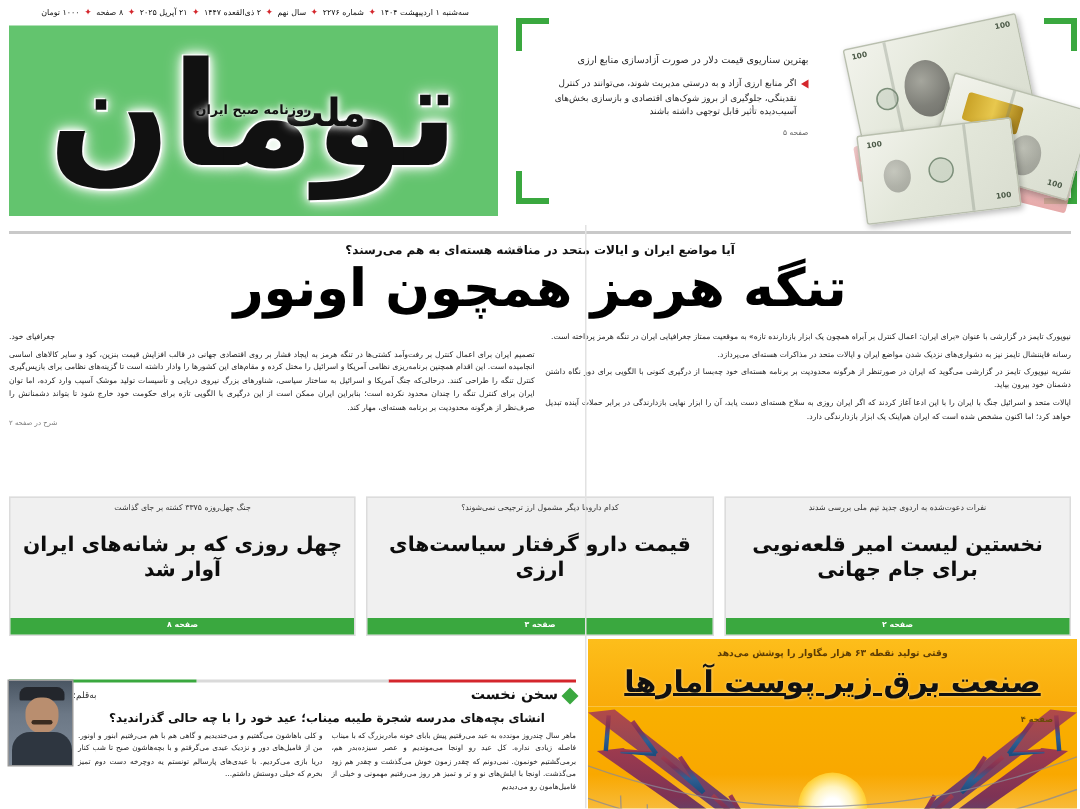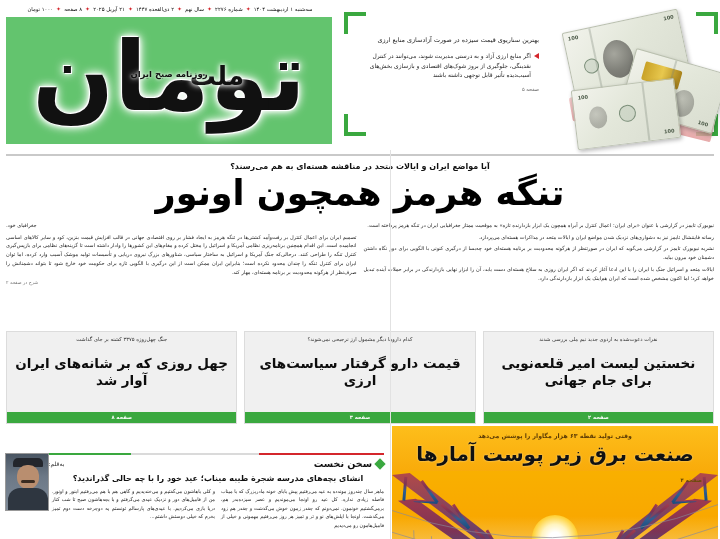--- a/index.html
+++ b/index.html
@@ -287,20 +287,21 @@
     margin-bottom: 4px;
     line-height: 1.3;
   }
   .elec-title {
     font-size: 20px;
     font-weight: bold;
     color: #111;
     letter-spacing: -0.4px;
     line-height: 1.05;
     text-shadow: 0 0 2px rgba(255,255,255,0.6);
+    text-decoration: underline;
   }
 
   .elec-photo {
     flex: 1 1 auto;
     position: relative;
     overflow: hidden;
     background: linear-gradient(180deg,
        #f9b000 0%, #f9a800 16%, #f7c24f 27%,
        #f2cfa2 36%, #e9d3c7 46%, #ded3d6 60%,
        #d7d2d9 78%, #d2cfd8 100%);
@@ -571,21 +572,21 @@
         <div class="bill bill-3">
           <div class="seal" style="width:17px;height:17px;top:20px;left:44px;"></div>
           <div class="oval" style="width:18px;height:22px;top:18px;left:14px;opacity:.45;"></div>
           <div class="num" style="top:4px;left:5px;">100</div>
           <div class="num" style="bottom:4px;right:5px;">100</div>
           <div class="stripe" style="width:2px;height:60px;left:70px;top:0;"></div>
         </div>
       </div>
 
       <div class="teaser-text">
-        <div class="teaser-kicker">بهترین سناریوی قیمت سیزده در صورت آزادسازی منابع ارزی</div>
+        <div class="teaser-kicker">بهترین سناریوی قیمت دلار در صورت آزادسازی منابع ارزی</div>
         <div class="teaser-body">
           <span class="teaser-bullet"></span>
           <span>اگر منابع ارزی آزاد و به درستی مدیریت شوند، می‌توانند در کنترل نقدینگی، جلوگیری از بروز شوک‌های اقتصادی و بازسازی بخش‌های آسیب‌دیده تأثیر قابل توجهی داشته باشند</span>
         </div>
         <div class="teaser-page">صفحه ۵</div>
       </div>
     </div>
 
     <div class="masthead">
       <div class="dateline">

